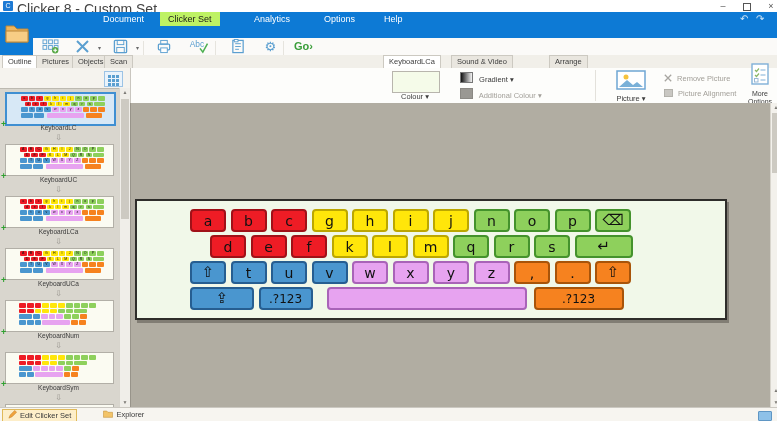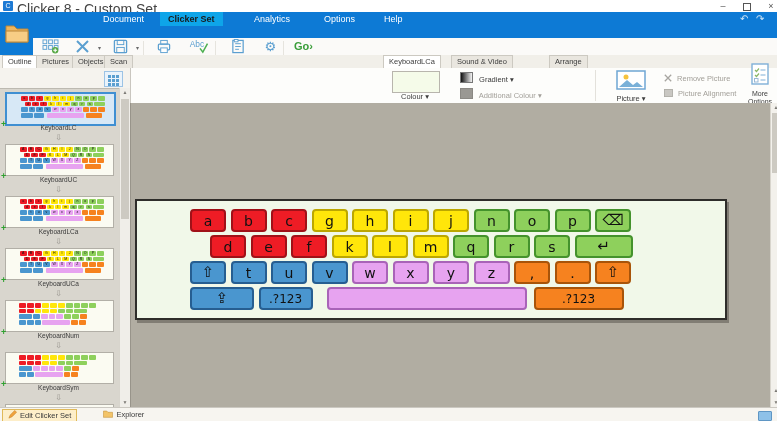--- a/index.html
+++ b/index.html
@@ -16,21 +16,21 @@
   .winbtn{top:0;width:22px;height:12px;text-align:center;font-size:9px;line-height:12px;color:#555;}
   #btn-min{left:712px;} #btn-max{left:736px;} #btn-close{left:760px;}
   #btn-max span{display:inline-block;width:6px;height:6px;border:1px solid #555;vertical-align:middle;}
 
   
   #ribbon{left:0;top:12px;width:777px;height:43px;background:#0d7ad5;}
   #folder-block{left:0;top:0;width:33px;height:43px;}
   #menu-tabs{left:33px;top:0;width:700px;height:14px;}
   .menutab{position:absolute;top:0;height:14px;line-height:14px;font-size:9px;color:#fff;
            text-align:center;padding:0 8px;}
-  .menutab.active{background:#0ea5e9;color:#1a1a1a;font-weight:bold;}
+  .menutab.active{background:#bef264;color:#1a1a1a;}
   #undo{left:740px;top:1px;color:#cfe4f5;font-size:10px;}
   #redo{left:756px;top:1px;color:#cfe4f5;font-size:10px;}
 
   
   #toolbar{left:33px;top:26px;width:744px;height:29px;background:#fbfaf8;border-bottom:1px solid #e2e0da;}
   .tbitem{position:absolute;top:1px;text-align:center;}
   .tbicon{height:15px;line-height:15px;}
   .tblabel{font-size:7px;color:#3c3c3c;line-height:8px;white-space:nowrap;}
   .tbcaret{position:absolute;top:6px;font-size:6px;color:#6b6b6b;}
   #file-caption{left:62px;top:22px;width:50px;text-align:center;font-size:6.5px;color:#9b9890;}

